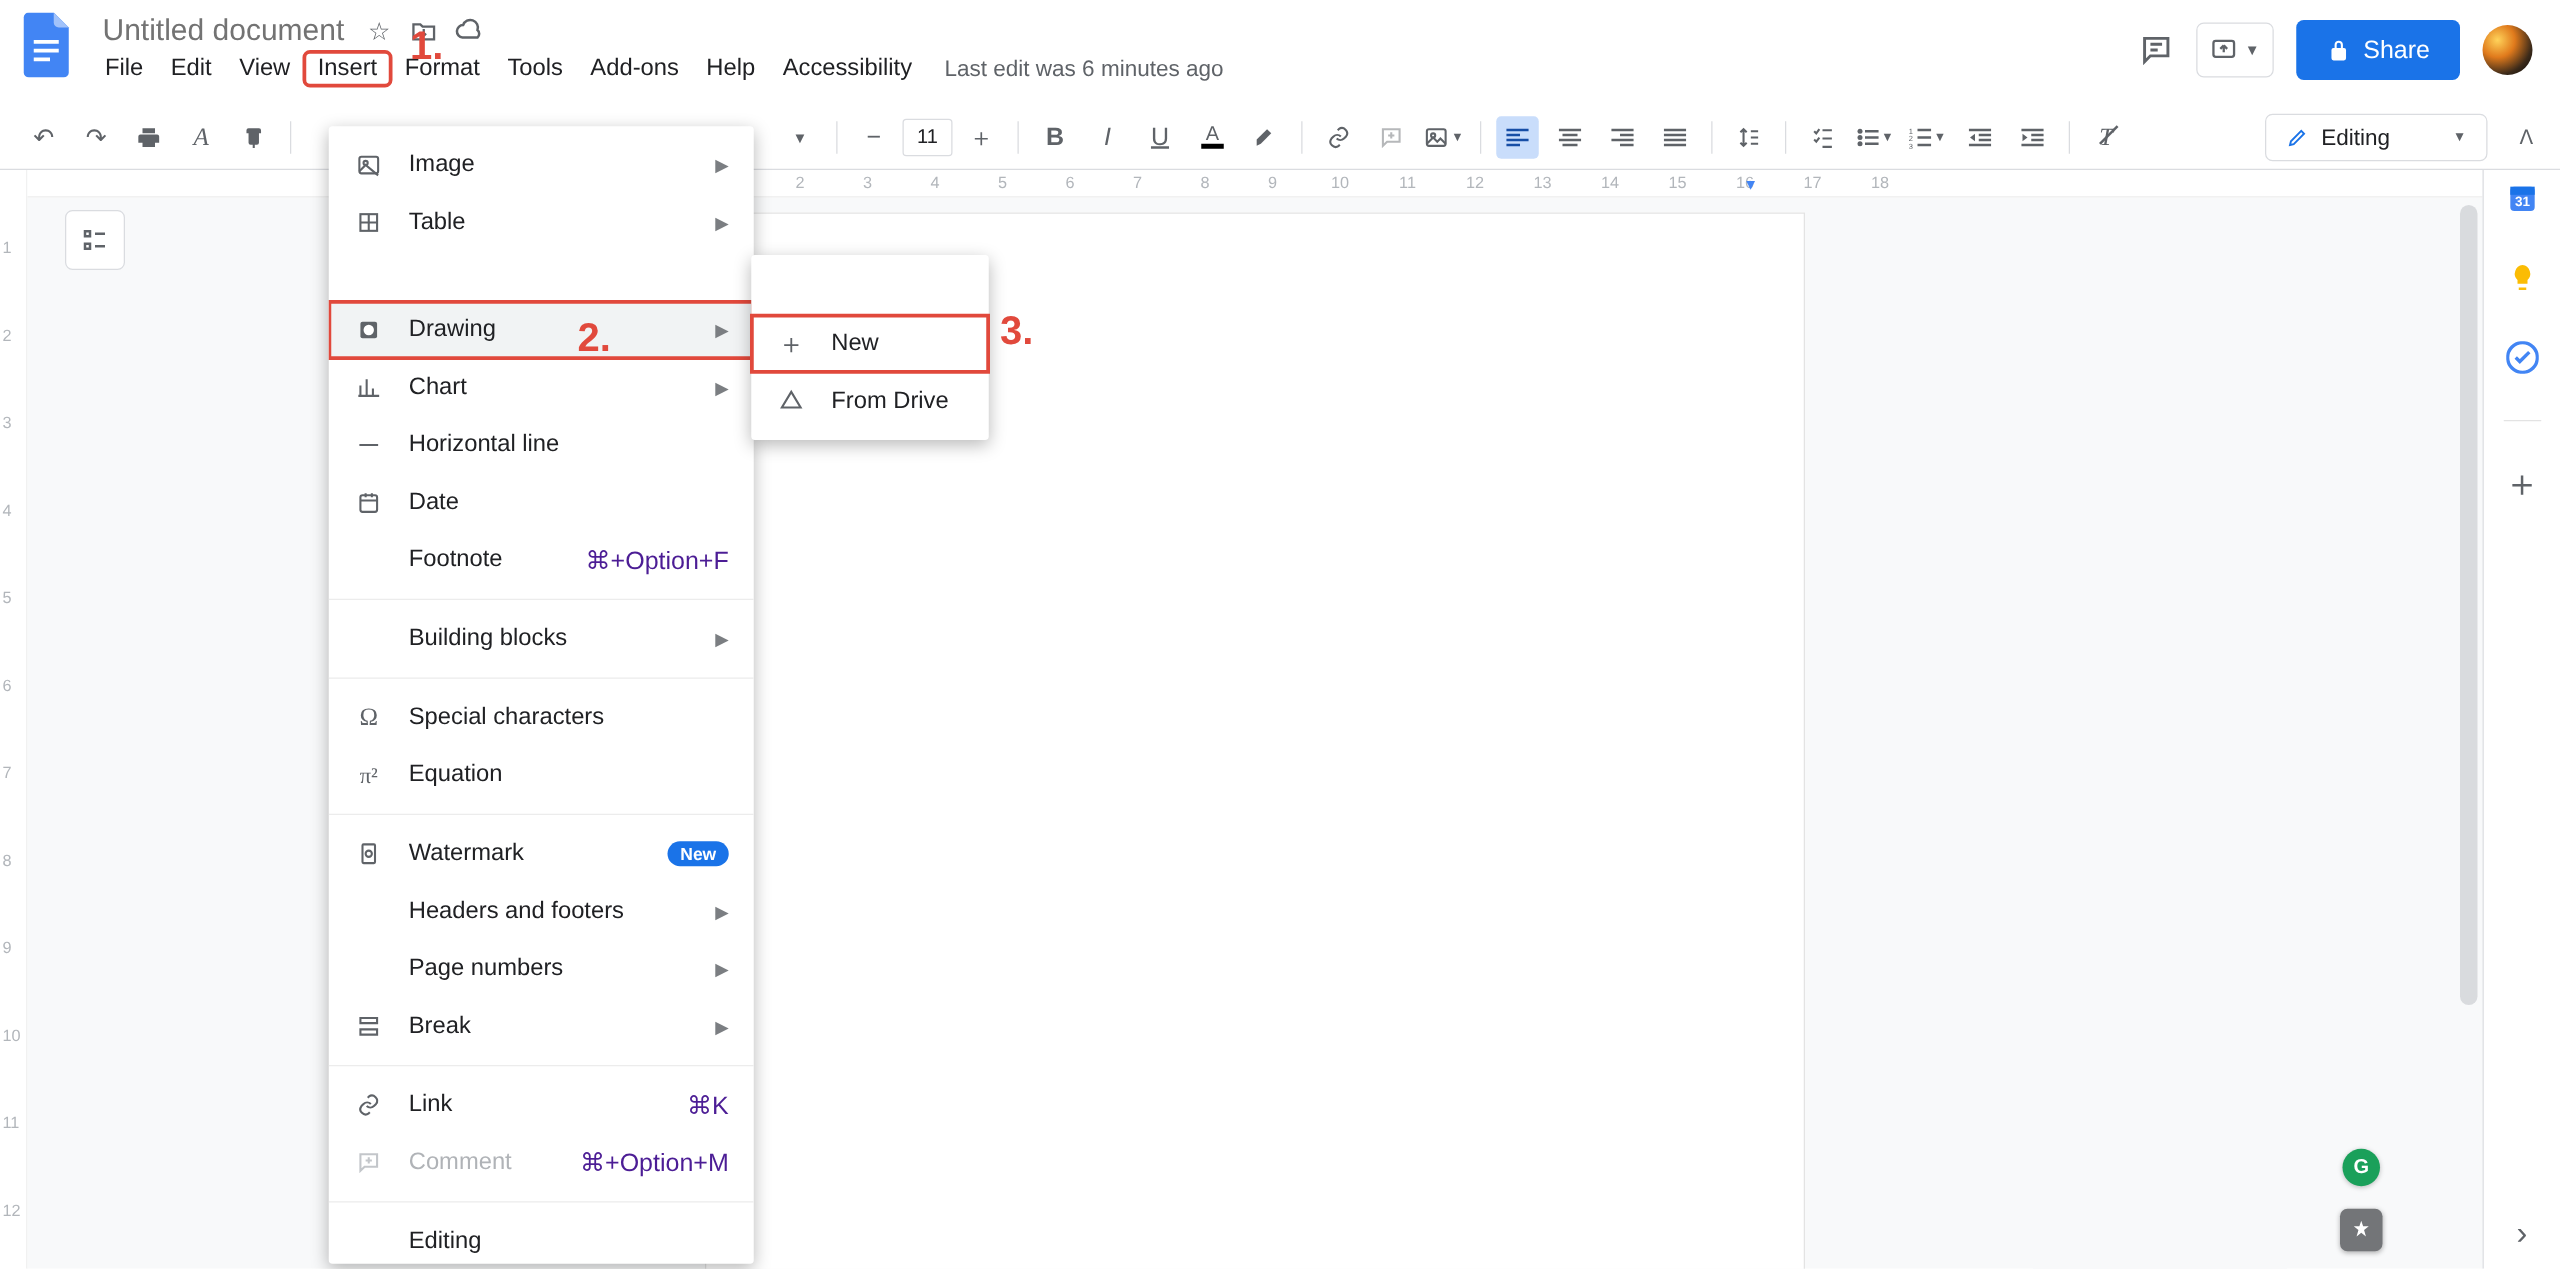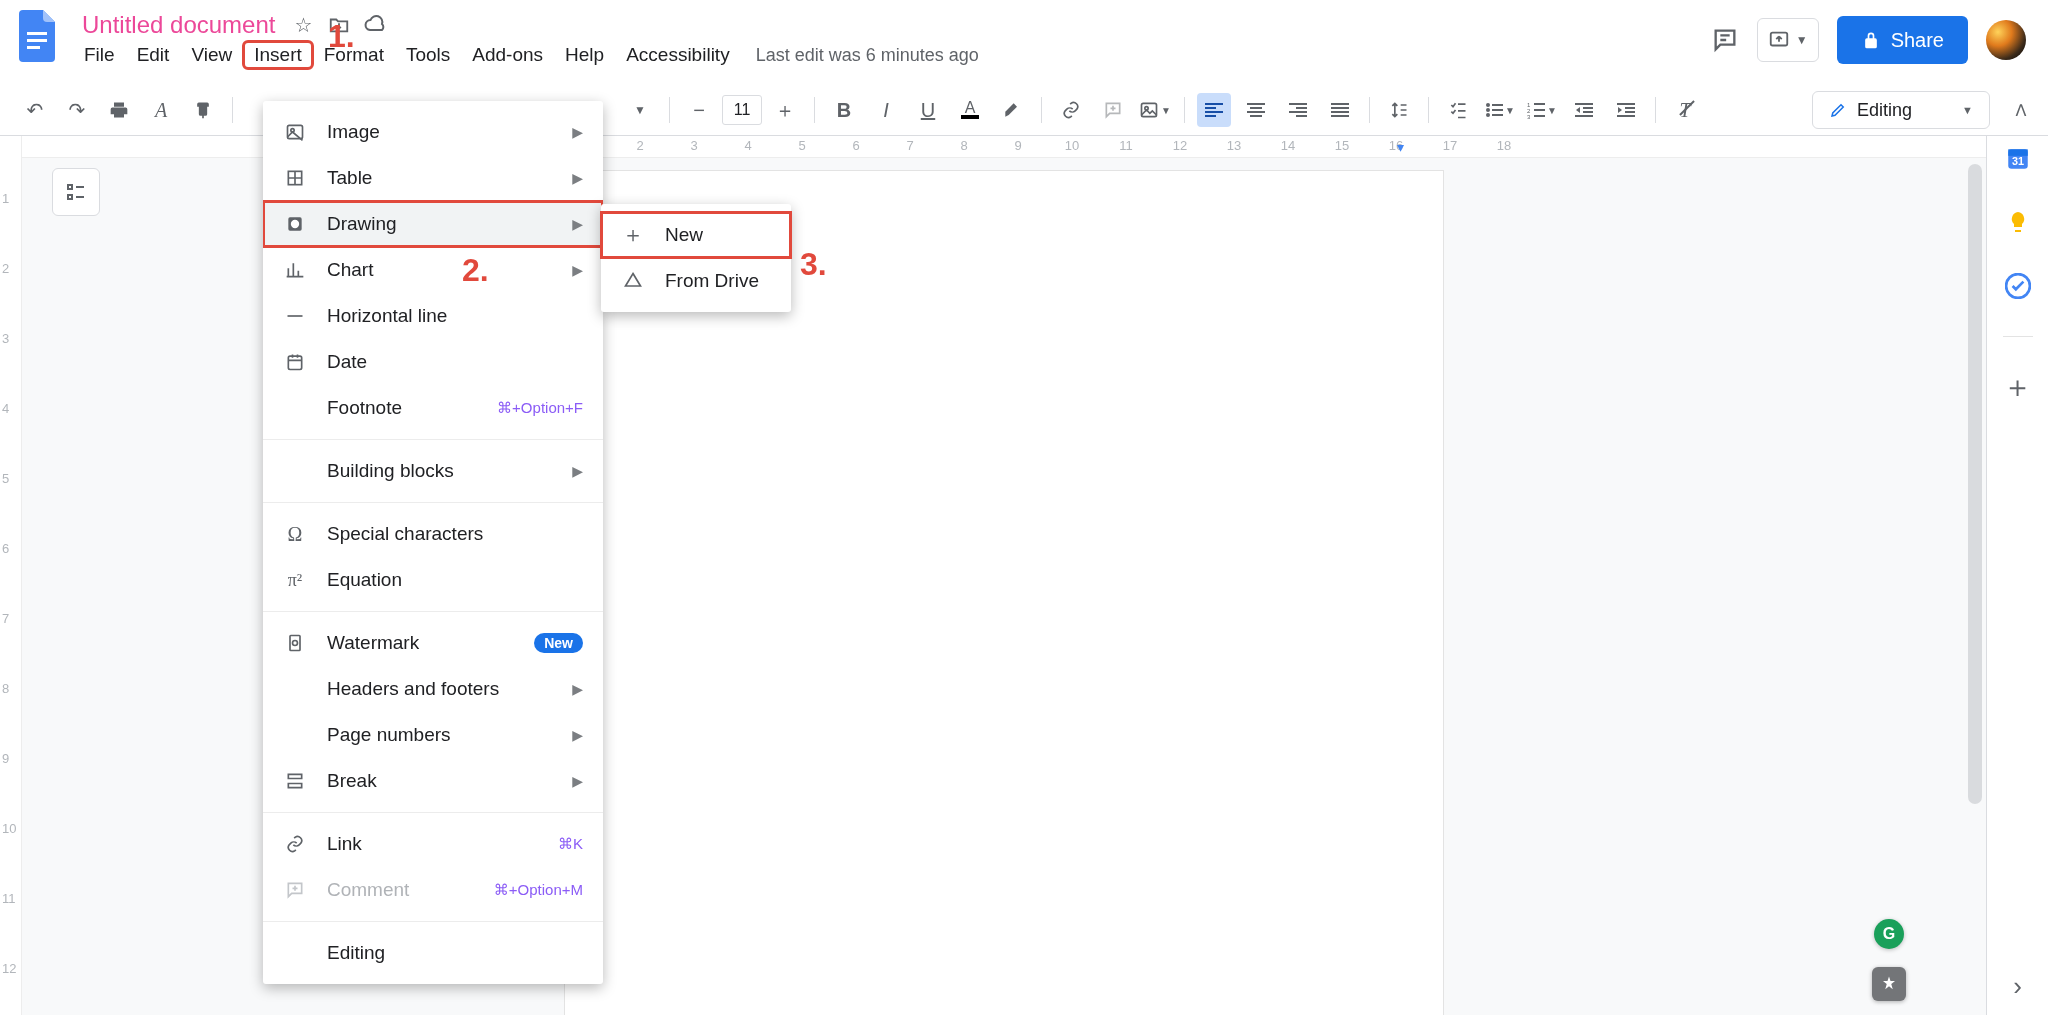--- a/index.html
+++ b/index.html
@@ -15,21 +15,21 @@
   }
   html,body{margin:0;padding:0;width:2048px;height:1015px;font-family:"Google Sans",Arial,Helvetica,sans-serif;color:var(--g-text);background:#fff;overflow:hidden;}
   *{box-sizing:border-box;}
 
   
   .header{position:relative;height:84px;padding:6px 16px 0 12px;display:flex;align-items:flex-start;}
   .docs-logo{width:50px;height:60px;margin-right:10px;display:flex;align-items:center;justify-content:center;border-radius:50%;}
   .docs-logo svg{width:40px;height:52px;}
   .header-main{flex:1;display:flex;flex-direction:column;gap:2px;}
   .title-row{display:flex;align-items:center;gap:8px;padding-top:4px;padding-left:4px;}
-  .doc-title{font-size:24px;color:#ec4899;padding:1px 6px;border-radius:4px;}
+  .doc-title{font-size:24px;color:#737373;padding:1px 6px;border-radius:4px;}
   .title-row .hicon{width:28px;height:28px;display:flex;align-items:center;justify-content:center;color:var(--g-text-dim);font-size:20px;}
   .menubar{display:flex;align-items:center;gap:2px;padding-left:2px;font-size:19px;color:#202124;}
   .menubar .mitem{padding:2px 10px;border-radius:4px;cursor:pointer;}
   .menubar .mitem.open{outline:3px solid #e1493c;outline-offset:-1px;}
   .last-edit{margin-left:14px;color:var(--g-text-dim);font-size:18px;}
   .header-right{display:flex;align-items:center;gap:18px;padding-top:10px;padding-right:6px;}
   .hr-btn{height:44px;display:flex;align-items:center;justify-content:center;border-radius:6px;color:var(--g-text-dim);}
   .present{border:1px solid var(--g-border);border-radius:6px;padding:0 10px;gap:6px;display:flex;align-items:center;height:44px;}
   .share{background:var(--g-blue);color:#fff;display:flex;align-items:center;gap:10px;height:48px;padding:0 24px;border-radius:6px;font-size:20px;font-weight:500;}
   .avatar{width:40px;height:40px;border-radius:50%;background:radial-gradient(circle at 30% 30%,#ffd35a 0%,#e07a1c 35%,#3b2a1a 70%,#000 100%);}
@@ -65,25 +65,25 @@
   .sidepanel .sadd{color:var(--g-text-dim);font-size:30px;font-weight:300;}
   .side-toggle{position:absolute;bottom:8px;width:42px;height:42px;display:flex;align-items:center;justify-content:center;color:var(--g-text-dim);font-size:26px;}
 
   
   .menu{position:absolute;background:#fff;box-shadow:0 4px 14px var(--g-shadow);border-radius:3px;padding:8px 0;z-index:50;}
   .menu .mi{display:flex;align-items:center;height:46px;padding:0 20px;gap:20px;font-size:19px;color:#202124;cursor:pointer;}
   .menu .mi.disabled{color:#b0b3b7;}
   .menu .mi .ic{width:24px;display:flex;align-items:center;justify-content:center;color:#5f6368;font-size:20px;}
   .menu .mi.disabled .ic{color:#c3c6ca;}
   .menu .mi .grow{flex:1;}
-  .menu .mi .sub{color:#8b5cf6;font-size:15px;margin-left:0;}
+  .menu .mi .sub{color:#4c1d95;font-size:20px;margin-left:0;}
   .menu .mi .arrow{color:#7b7e82;font-size:14px;margin-left:auto;}
   .menu hr{border:none;border-top:1px solid #ececec;margin:8px 0;}
   .menu .mi.hover{background:var(--menu-hover);}
-  .menu .mi.boxed{outline:3px solid var(--g-red);outline-offset:-2px;}
+  .menu .mi.boxed{outline:3px solid var(--g-red);outline-offset:-2px;margin-top:40px;}
   .new-badge{background:var(--g-blue);color:#fff;font-size:14px;font-weight:600;padding:2px 10px;border-radius:12px;margin-left:auto;}
   .callout{position:absolute;color:var(--g-red);font-size:32px;font-weight:700;z-index:90;}
 
   
   .float-stack{position:absolute;right:80px;bottom:14px;display:flex;flex-direction:column;gap:18px;align-items:center;}
   .gcircle{width:30px;height:30px;border-radius:50%;background:#1aa05a;color:#fff;display:flex;align-items:center;justify-content:center;font-size:16px;font-weight:700;box-shadow:0 1px 4px rgba(0,0,0,.25);}
   .explore{width:34px;height:34px;border-radius:6px;background:#737578;display:flex;align-items:center;justify-content:center;color:#fff;box-shadow:0 1px 4px rgba(0,0,0,.3);}
 
   
   svg{display:block;}

